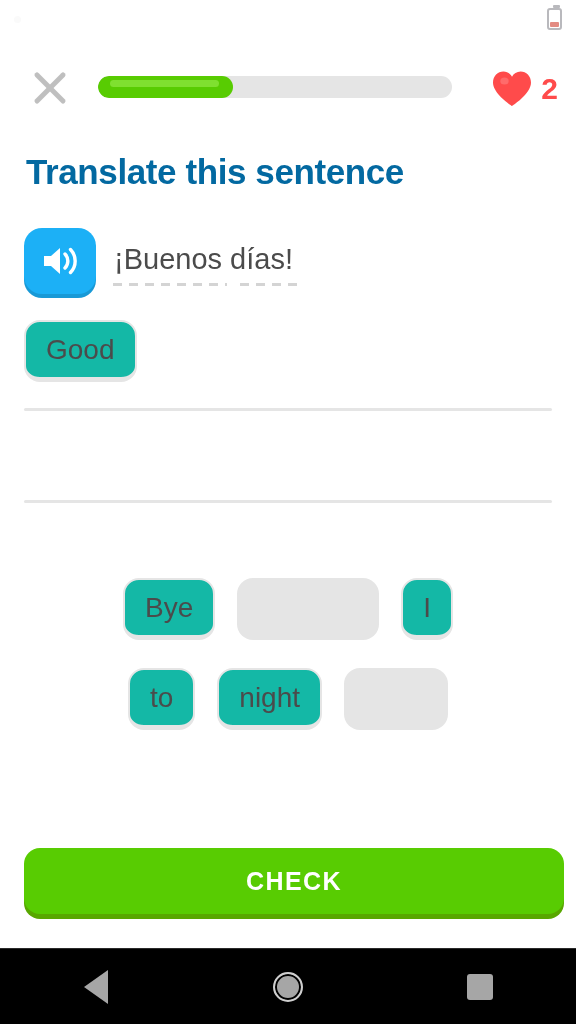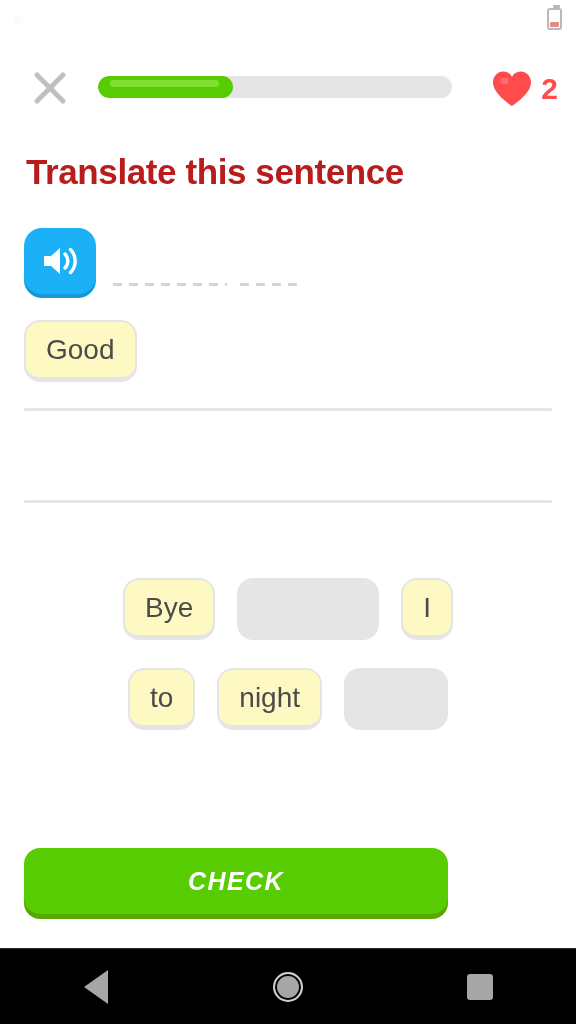--- a/index.html
+++ b/index.html
@@ -69,21 +69,21 @@
   .heart-icon { position:relative; width:42px; height:38px; }
   .heart-icon svg { display:block; }
   .heart-count {
     font-size:30px; font-weight:bold; color:#ff4b4b;
     line-height:1;
   }
 
   
   .title {
     position:absolute; left:26px; top:152px;
-    font-size:35px; font-weight:bold; color:#b91c1c;
+    font-size:35px; font-weight:bold; color:#0369a1;
     letter-spacing:-0.4px;
   }
 
   
   .prompt-row {
     position:absolute; left:24px; top:228px;
     display:flex; align-items:center;
   }
   .speaker-btn {
     position:relative;
@@ -116,21 +116,21 @@
   }
   .answer-line {
     position:absolute; left:24px; width:528px; height:3px;
     background:#e5e5e5; border-radius:2px;
   }
   .answer-line-1 { top:88px; }
   .answer-line-2 { top:180px; }
 
   
   .tile {
-    background:#fef9c3;
+    background:#14b8a6;
     border:2px solid #e5e5e5;
     border-bottom-width:5px;
     border-radius:16px;
     color:#4b4b4b;
     font-size:28px;
     display:flex; align-items:center; justify-content:center;
     padding:0 20px;
     height:62px;
     white-space:nowrap;
   }
@@ -144,29 +144,29 @@
   
   .word-bank {
     position:absolute; left:0; top:578px; width:576px;
     display:flex; flex-direction:column; align-items:center; gap:28px;
   }
   .bank-row { display:flex; align-items:center; gap:22px; }
 
   
   .check-btn {
     position:absolute; left:24px; top:848px;
-    width:424px; height:66px;
+    width:540px; height:66px;
     background:#58cc02;
     box-shadow:0 5px 0 #58a700;
     border:none; border-radius:16px;
     color:#ffffff;
     font-family:"Liberation Sans", sans-serif;
     font-size:25px; font-weight:bold;
     letter-spacing:1.4px;
-    display:flex; align-items:center; justify-content:center;font-style:italic;
+    display:flex; align-items:center; justify-content:center;
   }
 
   
   .navbar {
     position:absolute; left:0; bottom:0; width:576px; height:76px;
     background:#000000;
     display:flex; align-items:center; justify-content:space-around;
     border-top:1px solid #2a2a2a;
   }
   .nav-btn { width:90px; height:76px; display:flex; align-items:center; justify-content:center; }
@@ -227,20 +227,21 @@
   <div class="prompt-row">
     <div class="speaker-btn">
       <span>
         <svg width="40" height="34" viewBox="0 0 40 34">
           <path d="M4 12 L11 12 L20 4 L20 30 L11 22 L4 22 Z" fill="#ffffff"></path>
           <path d="M25 10 A10 10 0 0 1 25 24" stroke="#ffffff" stroke-width="3.4" fill="none" stroke-linecap="round"></path>
           <path d="M30.5 5.5 A16.5 16.5 0 0 1 30.5 28.5" stroke="#ffffff" stroke-width="3.4" fill="none" stroke-linecap="round"></path>
         </svg>
       </span>
     </div>
+    <div class="prompt-text">¡Buenos días!</div>
   </div>
   <div class="dash-underline dash-1"></div>
   <div class="dash-underline dash-2"></div>
 
   <div class="answer-area">
     <div class="answer-row" id="answer-row">
         <div class="tile">Good</div>
       </div>
     <div class="answer-line answer-line-1"></div>
     <div class="answer-line answer-line-2"></div>

